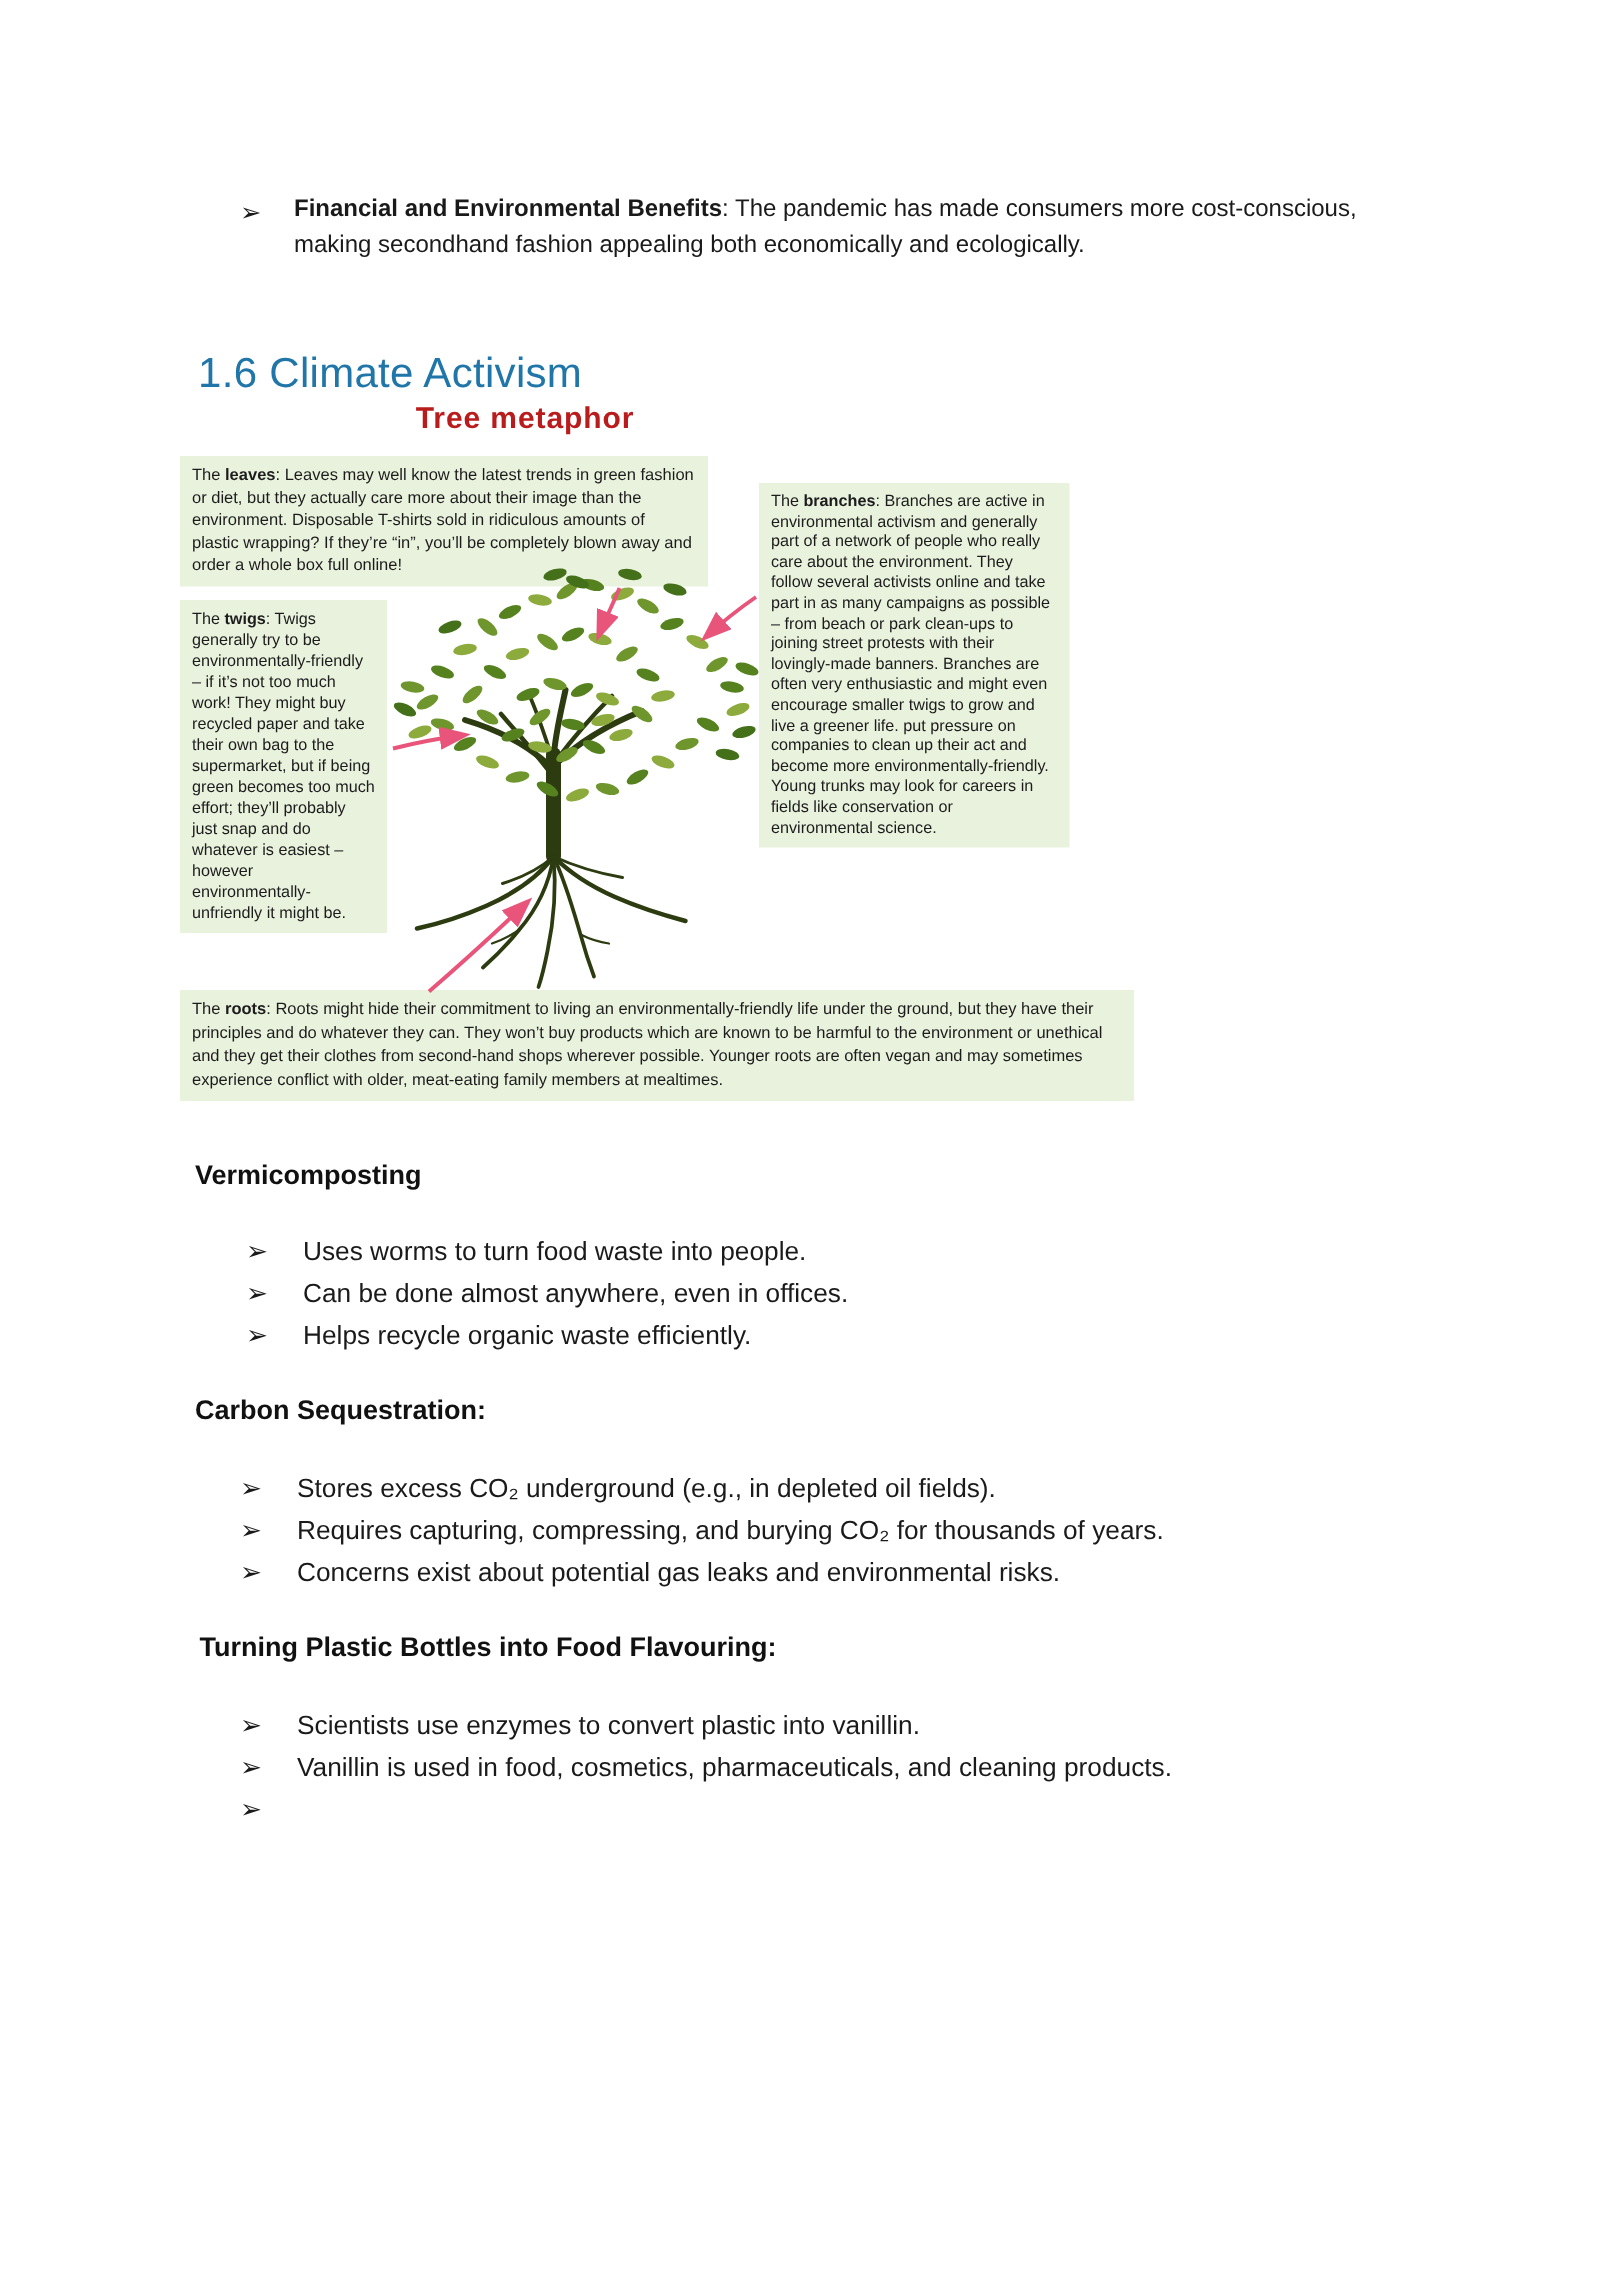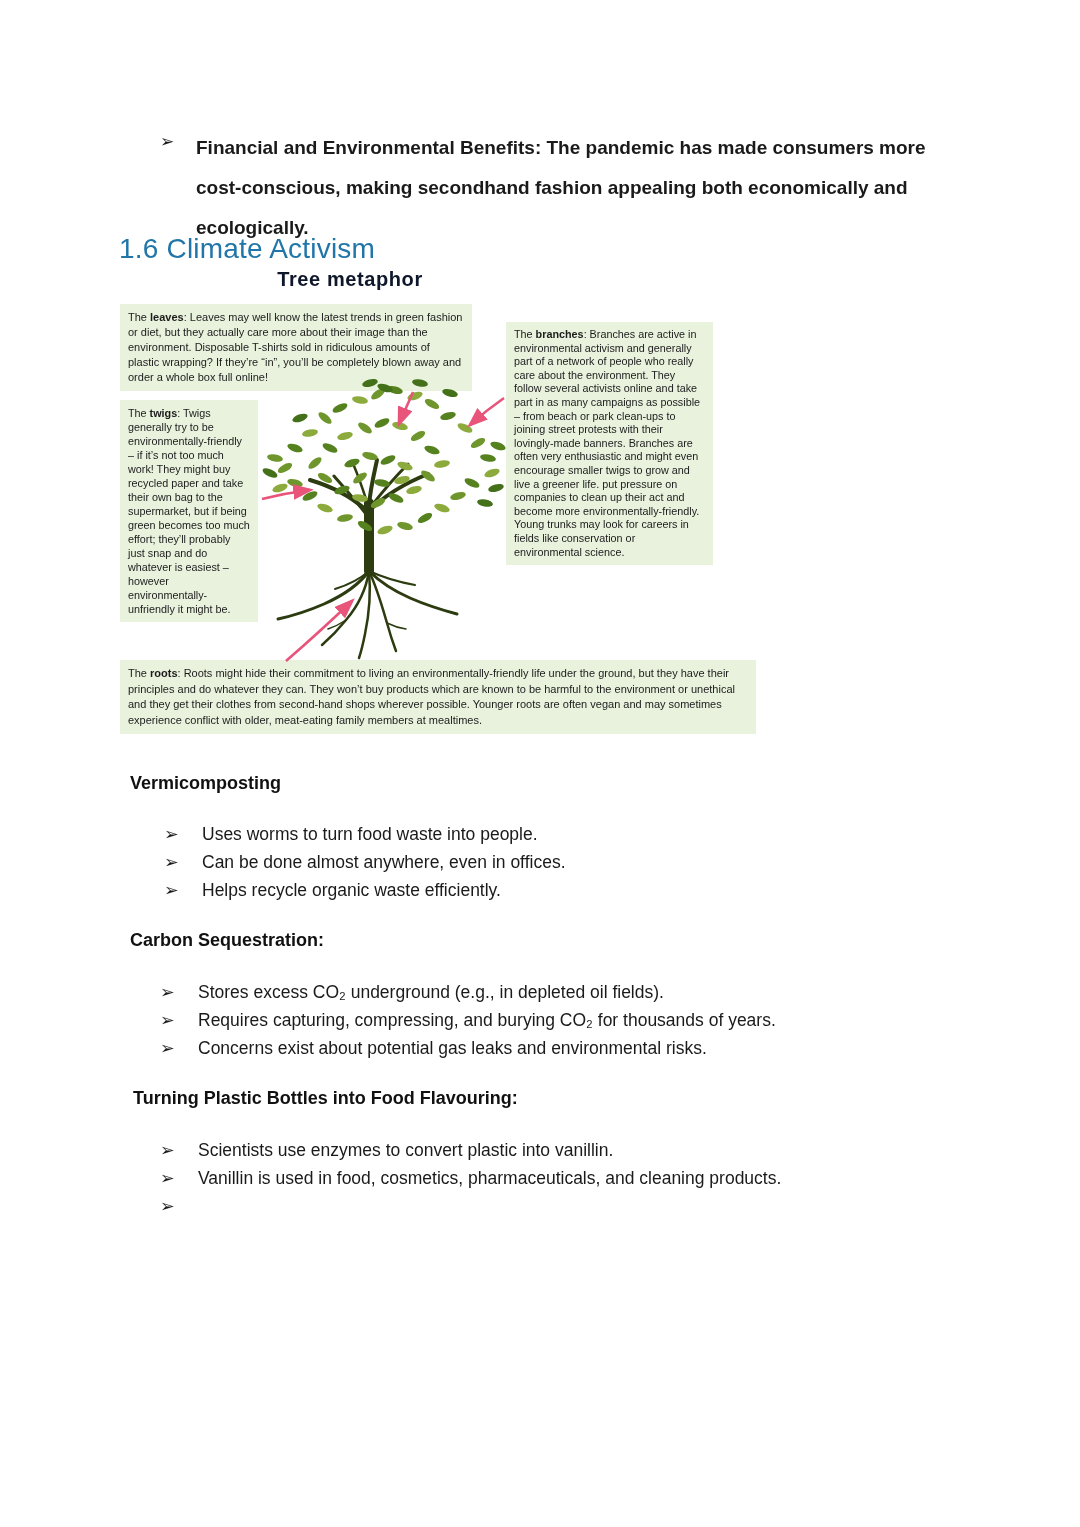--- a/index.html
+++ b/index.html
@@ -3,28 +3,28 @@
 <meta charset="utf-8">
 <style>
   * { margin:0; padding:0; box-sizing:border-box; }
   html,body { background:#ffffff; }
   body { font-family:"Liberation Sans", sans-serif; color:#1a1a1a; }
   .page { position:relative; width:1080px; height:1527px; background:#fff; overflow:hidden; }
 
   
   .top-bullet { position:absolute; left:160px; top:128px; width:770px; display:flex; }
   .top-bullet .marker { width:36px; font-size:17px; line-height:28px; }
-  .top-bullet .btext { flex:1; font-size:19px; line-height:40px;font-weight:bold; }
-
-  
-  .section-heading { position:absolute; left:119px; top:233px; font-size:28px; font-weight:400; color:#2076a8; letter-spacing:.2px; }
+  .top-bullet .btext { flex:1; font-size:16px; line-height:24px; }
+
+  
+  .section-heading { position:absolute; left:132px; top:233px; font-size:28px; font-weight:400; color:#2076a8; letter-spacing:.2px; }
 
   
   .figure { position:absolute; left:120px; top:268px; width:580px; height:492px; }
-  .fig-title { position:absolute; left:110px; top:0; width:240px; text-align:center; color:#0f172a; font-weight:700; font-size:20px; letter-spacing:.6px; }
+  .fig-title { position:absolute; left:110px; top:0; width:240px; text-align:center; color:#b91c1c; font-weight:700; font-size:20px; letter-spacing:.6px; }
   .fig-box { position:absolute; background:#e9f2dd; color:#1c1c1c; padding:6px 8px; font-size:10.8px; line-height:14px; }
   .fig-box b { font-weight:700; }
   .box-leaves  { left:0;   top:36px;  width:352px; font-size:11px; line-height:15px; }
   .box-twigs   { left:0;   top:132px; width:138px; }
   .box-branches{ left:386px; top:54px; width:207px; line-height:13.6px; }
   .box-roots   { left:0;   top:392px; width:636px; font-size:11px; line-height:15.5px; }
   svg.overlay { position:absolute; left:0; top:0; pointer-events:none; }
 
   
   .sub-heading { position:absolute; font-weight:700; font-size:18px; color:#111; }

